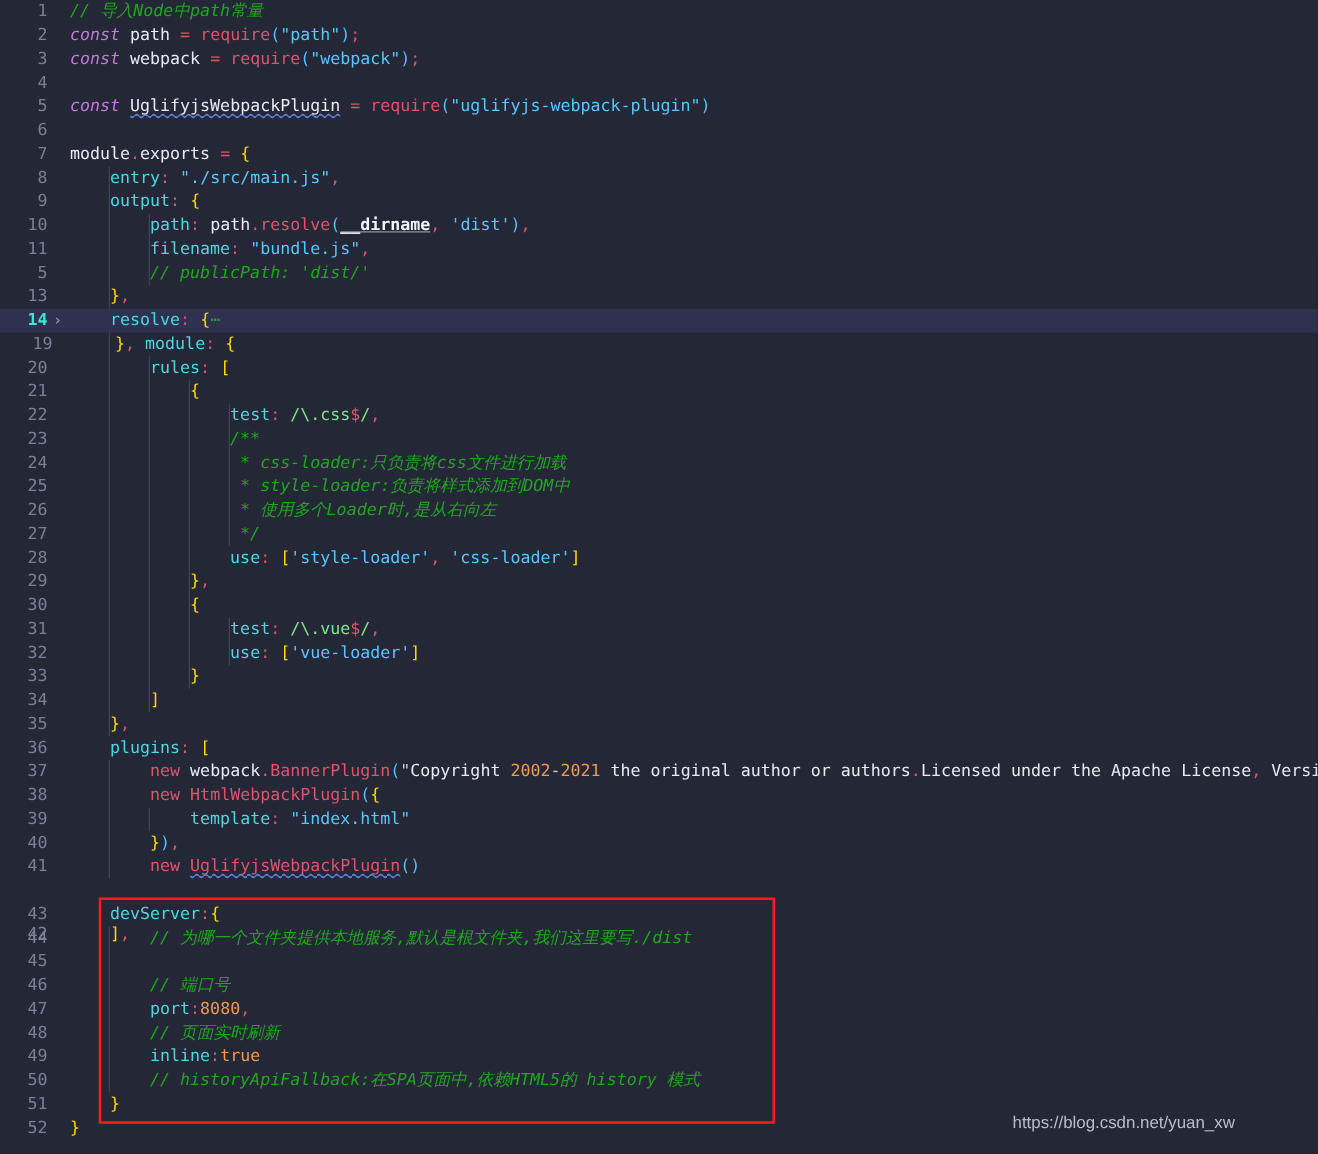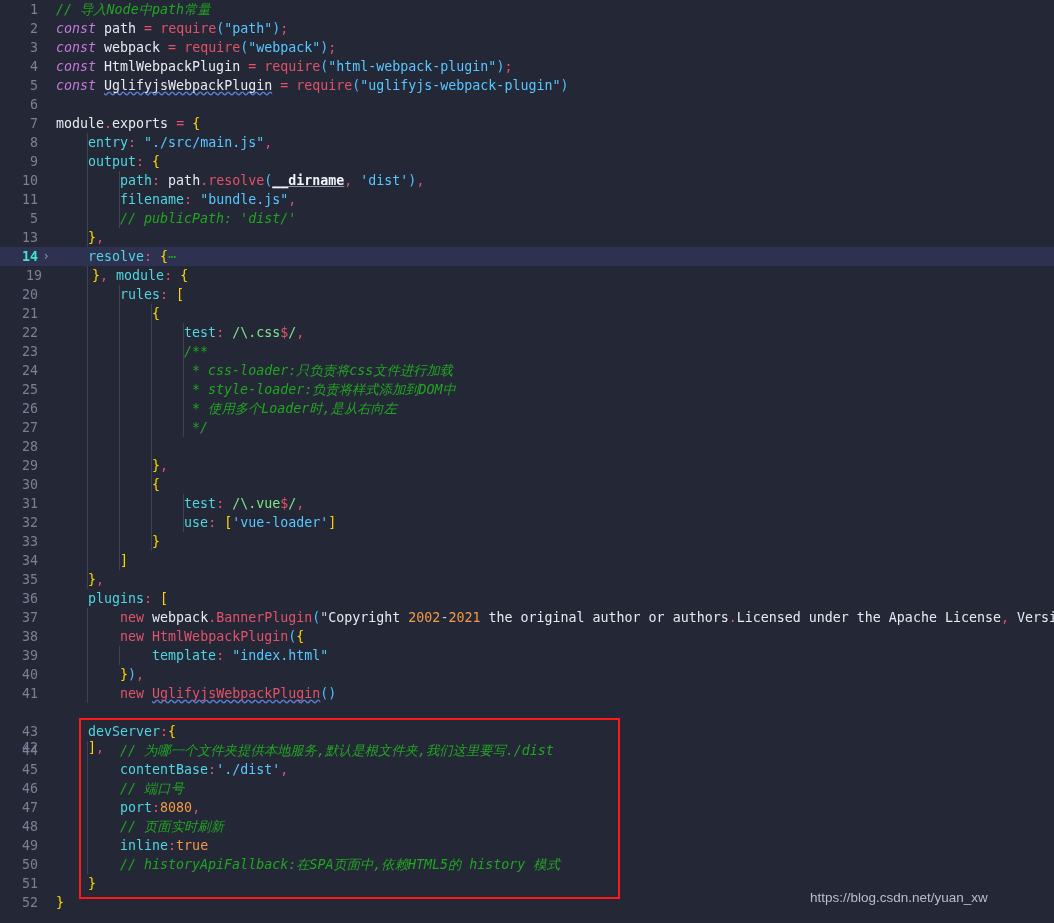--- a/index.html
+++ b/index.html
@@ -95,58 +95,58 @@
   <div class="iguide" style="left:183px; top:323px; height:114px;"></div>
   <div class="iguide" style="left:183px; top:494px; height:38px;"></div>
   <div class="iguide" style="left:87px;  top:608px; height:95px;"></div>
   <div class="iguide" style="left:119px; top:646px; height:19px;"></div>
   <div class="iguide" style="left:87px;  top:741px; height:133px;"></div>
 
   <div id="rows">
       <div class="row" style="position: absolute; left: 0px; right: 0px; top: 0px;"><div class="gutter">1</div><div class="code"><span class="cm">// 导入Node中path常量</span></div></div>
       <div class="row" style="position: absolute; left: 0px; right: 0px; top: 19px;"><div class="gutter">2</div><div class="code"><span class="kw">const</span> <span class="id">path</span> <span class="op">=</span> <span class="fn">require</span><span class="b3">(</span><span class="str">"path"</span><span class="b3">)</span><span class="op">;</span></div></div>
       <div class="row" style="position: absolute; left: 0px; right: 0px; top: 38px;"><div class="gutter">3</div><div class="code"><span class="kw">const</span> <span class="id">webpack</span> <span class="op">=</span> <span class="fn">require</span><span class="b3">(</span><span class="str">"webpack"</span><span class="b3">)</span><span class="op">;</span></div></div>
-      <div class="row" style="position: absolute; left: 0px; right: 0px; top: 57px;"><div class="gutter">4</div><div class="code"><span class="kw">const</span> <span class="id">HtmlWebpackPlugin</span> <span class="op">=</span> <span class="fn">require</span><span class="b3">(</span><span class="str">"html-webpack-plugin"</span><span class="b3">)</span><span class="op">;</span></div></div>
+      <div class="row" style="position: absolute; left: 0px; right: 0px; top: 57px;"><div class="gutter">4</div></div>
       <div class="row" style="position: absolute; left: 0px; right: 0px; top: 76px;"><div class="gutter">5</div><div class="code"><span class="kw">const</span> <span class="id wavy">UglifyjsWebpackPlugin</span> <span class="op">=</span> <span class="fn">require</span><span class="b3">(</span><span class="str">"uglifyjs-webpack-plugin"</span><span class="b3">)</span></div></div>
       <div class="row" style="position: absolute; left: 0px; right: 0px; top: 95px;"><div class="gutter">6</div><div class="code"></div></div>
       <div class="row" style="position: absolute; left: 0px; right: 0px; top: 114px;"><div class="gutter">7</div><div class="code"><span class="id">module</span><span class="op">.</span><span class="id">exports</span> <span class="op">=</span> <span class="b1">{</span></div></div>
       <div class="row" style="position: absolute; left: 0px; right: 0px; top: 133px;"><div class="gutter">8</div><div class="code">    <span class="prop">entry</span><span class="op">:</span> <span class="str">"./src/main.js"</span><span class="op">,</span></div></div>
       <div class="row" style="position: absolute; left: 0px; right: 0px; top: 152px;"><div class="gutter">9</div><div class="code">    <span class="prop">output</span><span class="op">:</span> <span class="b1">{</span></div></div>
       <div class="row" style="position: absolute; left: 0px; right: 0px; top: 171px;"><div class="gutter">10</div><div class="code">        <span class="prop">path</span><span class="op">:</span> <span class="id">path</span><span class="op">.</span><span class="fn">resolve</span><span class="b3">(</span><span class="idb">__dirname</span><span class="op">,</span> <span class="str">'dist'</span><span class="b3">)</span><span class="op">,</span></div></div>
       <div class="row" style="position: absolute; left: 0px; right: 0px; top: 190px;"><div class="gutter">11</div><div class="code">        <span class="prop">filename</span><span class="op">:</span> <span class="str">"bundle.js"</span><span class="op">,</span></div></div>
       <div class="row" style="position: absolute; left: 0px; right: 0px; top: 209px;"><div class="gutter">5</div><div class="code"><span class="cm">        // publicPath: 'dist/'</span></div></div>
       <div class="row" style="position: absolute; left: 0px; right: 0px; top: 228px;"><div class="gutter">13</div><div class="code">    <span class="b1">}</span><span class="op">,</span></div></div>
       <div class="row active" style="position: absolute; left: 0px; right: 0px; top: 247px;"><div class="gutter">14</div><div class="fold">›</div><div class="code">    <span class="prop">resolve</span><span class="op">:</span> <span class="b1">{</span><span class="cm">⋯</span></div></div>
       <div class="row" style="position: absolute; left: 4px; right: 0px; top: 266px;"><div class="gutter">19</div><div class="code">    <span class="b1">}</span><span class="op">,</span> <span class="prop">module</span><span class="op">:</span> <span class="b1">{</span></div></div>
       <div class="row" style="position: absolute; left: 0px; right: 0px; top: 285px;"><div class="gutter">20</div><div class="code">        <span class="prop">rules</span><span class="op">:</span> <span class="b1">[</span></div></div>
       <div class="row" style="position: absolute; left: 0px; right: 0px; top: 304px;"><div class="gutter">21</div><div class="code">            <span class="b1">{</span></div></div>
       <div class="row" style="position: absolute; left: 0px; right: 0px; top: 323px;"><div class="gutter">22</div><div class="code">                <span class="prop">test</span><span class="op">:</span> <span class="re">/\.css</span><span class="rex">$</span><span class="re">/</span><span class="op">,</span></div></div>
       <div class="row" style="position: absolute; left: 0px; right: 0px; top: 342px;"><div class="gutter">23</div><div class="code"><span class="cm">                /**</span></div></div>
       <div class="row" style="position: absolute; left: 0px; right: 0px; top: 361px;"><div class="gutter">24</div><div class="code"><span class="cm">                 * css-loader:只负责将css文件进行加载</span></div></div>
       <div class="row" style="position: absolute; left: 0px; right: 0px; top: 380px;"><div class="gutter">25</div><div class="code"><span class="cm">                 * style-loader:负责将样式添加到DOM中</span></div></div>
       <div class="row" style="position: absolute; left: 0px; right: 0px; top: 399px;"><div class="gutter">26</div><div class="code"><span class="cm">                 * 使用多个Loader时,是从右向左</span></div></div>
       <div class="row" style="position: absolute; left: 0px; right: 0px; top: 418px;"><div class="gutter">27</div><div class="code"><span class="cm">                 */</span></div></div>
-      <div class="row" style="position: absolute; left: 0px; right: 0px; top: 437px;"><div class="gutter">28</div></div>
+      <div class="row" style="position: absolute; left: 0px; right: 0px; top: 437px;"><div class="gutter">28</div><div class="code">                <span class="prop">use</span><span class="op">:</span> <span class="b1">[</span><span class="str">'style-loader'</span><span class="op">,</span> <span class="str">'css-loader'</span><span class="b1">]</span></div></div>
       <div class="row" style="position: absolute; left: 0px; right: 0px; top: 456px;"><div class="gutter">29</div><div class="code">            <span class="b1">}</span><span class="op">,</span></div></div>
       <div class="row" style="position: absolute; left: 0px; right: 0px; top: 475px;"><div class="gutter">30</div><div class="code">            <span class="b1">{</span></div></div>
       <div class="row" style="position: absolute; left: 0px; right: 0px; top: 494px;"><div class="gutter">31</div><div class="code">                <span class="prop">test</span><span class="op">:</span> <span class="re">/\.vue</span><span class="rex">$</span><span class="re">/</span><span class="op">,</span></div></div>
       <div class="row" style="position: absolute; left: 0px; right: 0px; top: 513px;"><div class="gutter">32</div><div class="code">                <span class="prop">use</span><span class="op">:</span> <span class="b1">[</span><span class="str">'vue-loader'</span><span class="b1">]</span></div></div>
       <div class="row" style="position: absolute; left: 0px; right: 0px; top: 532px;"><div class="gutter">33</div><div class="code">            <span class="b1">}</span></div></div>
       <div class="row" style="position: absolute; left: 0px; right: 0px; top: 551px;"><div class="gutter">34</div><div class="code">        <span class="b1">]</span></div></div>
       <div class="row" style="position: absolute; left: 0px; right: 0px; top: 570px;"><div class="gutter">35</div><div class="code">    <span class="b1">}</span><span class="op">,</span></div></div>
       <div class="row" style="position: absolute; left: 0px; right: 0px; top: 589px;"><div class="gutter">36</div><div class="code">    <span class="prop">plugins</span><span class="op">:</span> <span class="b1">[</span></div></div>
       <div class="row" style="position: absolute; left: 0px; right: 0px; top: 608px;"><div class="gutter">37</div><div class="code">        <span class="fn">new</span> <span class="id">webpack</span><span class="op">.</span><span class="fn">BannerPlugin</span><span class="b3">(</span>"<span class="id">Copyright</span> <span class="num">2002</span>-<span class="num">2021</span> <span class="id">the</span> <span class="id">original</span> <span class="id">author</span> <span class="id">or</span> <span class="id">authors</span><span class="op">.</span><span class="id">Licensed</span> <span class="id">under</span> <span class="id">the</span> <span class="id">Apache</span> <span class="id">License</span><span class="op">,</span> <span class="id">Version</span> </div></div>
       <div class="row" style="position: absolute; left: 0px; right: 0px; top: 627px;"><div class="gutter">38</div><div class="code">        <span class="fn">new</span> <span class="fn">HtmlWebpackPlugin</span><span class="b3">(</span><span class="b1">{</span></div></div>
       <div class="row" style="position: absolute; left: 0px; right: 0px; top: 646px;"><div class="gutter">39</div><div class="code">            <span class="prop">template</span><span class="op">:</span> <span class="str">"index.html"</span></div></div>
       <div class="row" style="position: absolute; left: 0px; right: 0px; top: 665px;"><div class="gutter">40</div><div class="code">        <span class="b1">}</span><span class="b3">)</span><span class="op">,</span></div></div>
       <div class="row" style="position: absolute; left: 0px; right: 0px; top: 684px;"><div class="gutter">41</div><div class="code">        <span class="fn">new</span> <span class="fn wavy">UglifyjsWebpackPlugin</span><span class="b3">(</span><span class="b3">)</span></div></div>
       <div class="row" style="position: absolute; left: 0px; right: 0px; top: 738px;"><div class="gutter">42</div><div class="code">    <span class="b1">]</span><span class="op">,</span></div></div>
       <div class="row" style="position: absolute; left: 0px; right: 0px; top: 722px;"><div class="gutter">43</div><div class="code">    <span class="prop">devServer</span><span class="op">:</span><span class="b1">{</span></div></div>
       <div class="row" style="position: absolute; left: 0px; right: 0px; top: 741px;"><div class="gutter">44</div><div class="code"><span class="cm">        // 为哪一个文件夹提供本地服务,默认是根文件夹,我们这里要写./dist</span></div></div>
-      <div class="row" style="position: absolute; left: 0px; right: 0px; top: 760px;"><div class="gutter">45</div><div class="code">        <span class="prop">contentBase</span><span class="op">:</span><span class="str">'./dist'</span><span class="op">,</span></div></div>
+      <div class="row" style="position: absolute; left: 0px; right: 0px; top: 760px;"><div class="gutter">45</div></div>
       <div class="row" style="position: absolute; left: 0px; right: 0px; top: 779px;"><div class="gutter">46</div><div class="code"><span class="cm">        // 端口号</span></div></div>
       <div class="row" style="position: absolute; left: 0px; right: 0px; top: 798px;"><div class="gutter">47</div><div class="code">        <span class="prop">port</span><span class="op">:</span><span class="num">8080</span><span class="op">,</span></div></div>
       <div class="row" style="position: absolute; left: 0px; right: 0px; top: 817px;"><div class="gutter">48</div><div class="code"><span class="cm">        // 页面实时刷新</span></div></div>
       <div class="row" style="position: absolute; left: 0px; right: 0px; top: 836px; padding-left: 28px;"><div class="gutter">49</div><div class="code">        <span class="prop">inline</span><span class="op">:</span><span class="bool">true</span></div></div>
       <div class="row" style="position: absolute; left: 0px; right: 0px; top: 855px;"><div class="gutter">50</div><div class="code"><span class="cm">        // historyApiFallback:在SPA页面中,依赖HTML5的 history 模式</span></div></div>
       <div class="row" style="position: absolute; left: 0px; right: 0px; top: 874px;"><div class="gutter">51</div><div class="code">    <span class="b1">}</span></div></div>
       <div class="row" style="position: absolute; left: 0px; right: 0px; top: 893px; padding-left: 48px;"><div class="gutter">52</div><div class="code"><span class="b1">}</span></div></div>
     </div>
 
   <div id="redbox" style="left:79px; top:718px; width:541px; height:181px;"></div>

